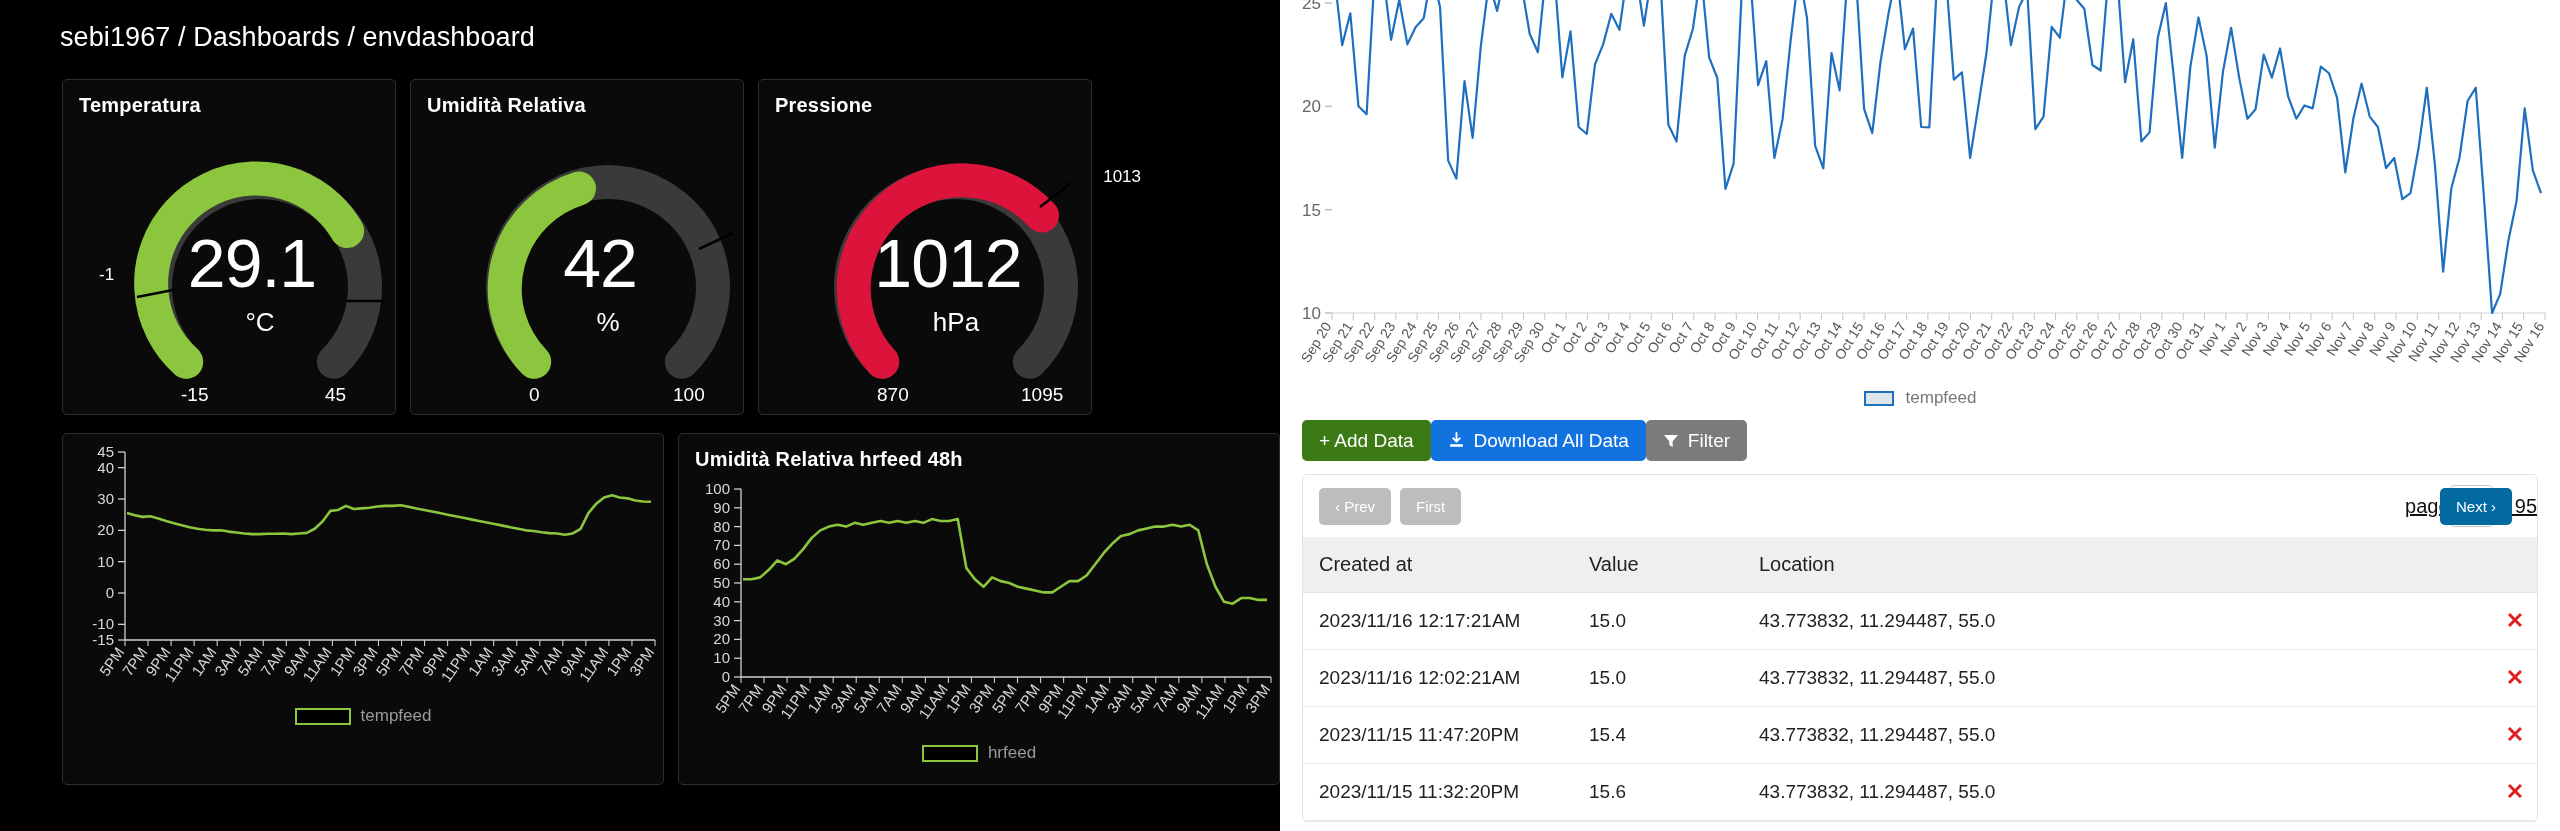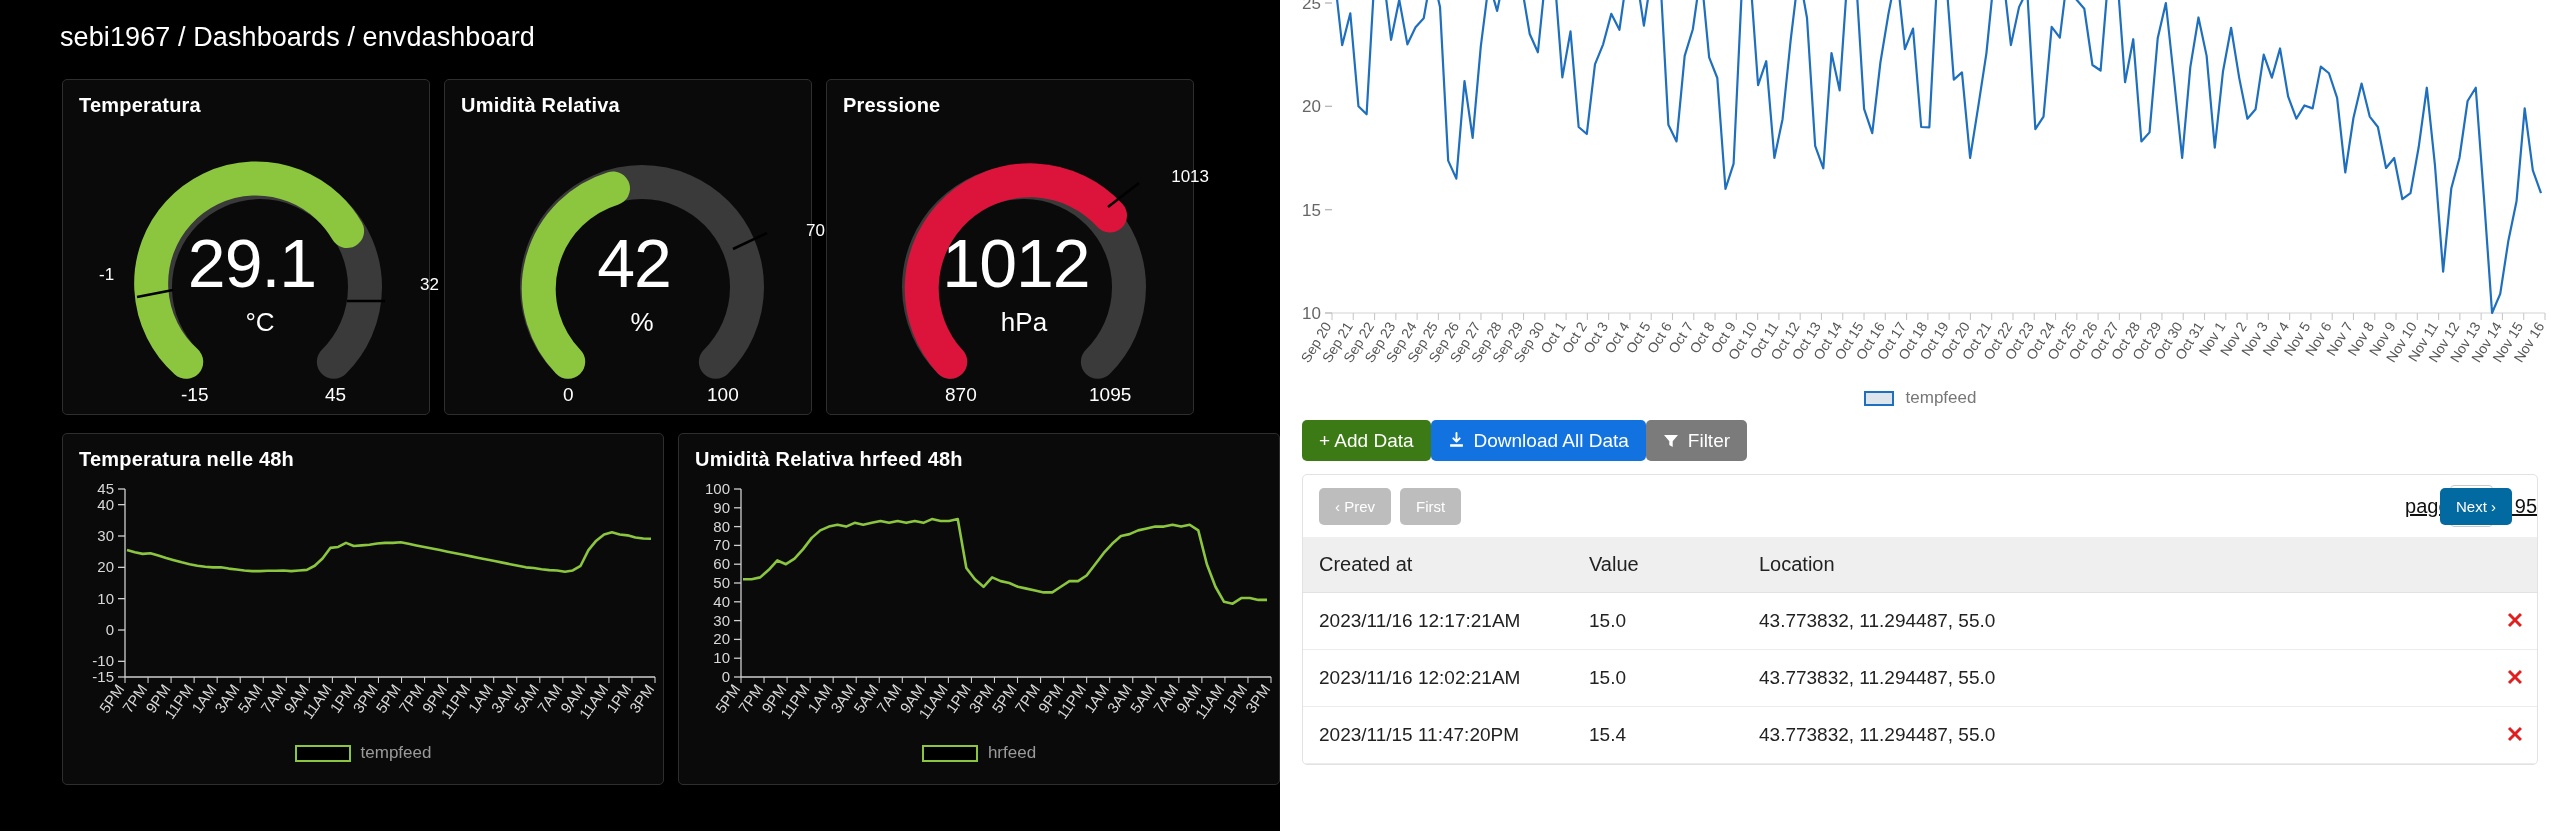--- a/index.html
+++ b/index.html
@@ -34,21 +34,21 @@
   }
   .card-title {
     color: #ffffff;
     font-size: 20px;
     font-weight: 700;
     padding: 14px 0 0 16px;
     letter-spacing: .2px;
   }
   
   #gauges-row { margin-top: 26px; }
-  .gauge-card { width: 368px; height: 336px; }
+  .gauge-card { width: 334px; height: 336px; }
   .gauge-wrap { position: relative; width: 394px; height: 292px; }
   .gauge-wrap svg { position: absolute; left: 0; top: -6px; }
   .gauge-value {
     position: absolute; left: 0; right: 16px; top: 112px;
     text-align: center; color: #fff;
     font-size: 68px; font-weight: 300; line-height: 1;
     letter-spacing: -1px;
   }
   .gauge-unit {
     position: absolute; left: 0; right: 0; top: 190px;
@@ -229,21 +229,20 @@
         <div class="gauge-hi">1013</div>
       </div>
       <div class="gauge-min">870</div>
       <div class="gauge-max">1095</div>
     </div>
   </div>
 
   <div class="panel-row" id="charts48-row">
 
     <div class="card chart-card">
-      <div class="card-title">Temperatura nelle 48h</div>
       <div class="chart48-plot">
         <svg id="svg-t48" width="602" height="300" viewBox="0 0 602 300">
             <line x1="62" y1="18" x2="62" y2="206" stroke="#cfcfcf" stroke-width="1.3"></line>
             <line x1="62" y1="206" x2="592" y2="206" stroke="#cfcfcf" stroke-width="1.3"></line>
             <line x1="55" y1="18" x2="62" y2="18" stroke="#cfcfcf" stroke-width="1.3"></line>
             <text x="51" y="23" text-anchor="end" class="axis-txt-dark">45</text>
             <line x1="55" y1="33.666666666666686" x2="62" y2="33.666666666666686" stroke="#cfcfcf" stroke-width="1.3"></line>
             <text x="51" y="38.666666666666686" text-anchor="end" class="axis-txt-dark">40</text>
             <line x1="55" y1="65" x2="62" y2="65" stroke="#cfcfcf" stroke-width="1.3"></line>
             <text x="51" y="70" text-anchor="end" class="axis-txt-dark">30</text>
@@ -595,16 +594,22 @@
             <td class="col-value">15.0</td>
             <td class="col-location">43.773832, 11.294487, 55.0</td>
             <td class="col-del"><span class="del-x">✕</span></td>
           </tr>
           <tr>
             <td class="col-created">2023/11/15 11:47:20PM</td>
             <td class="col-value">15.4</td>
             <td class="col-location">43.773832, 11.294487, 55.0</td>
             <td class="col-del"><span class="del-x">✕</span></td>
           </tr>
+          <tr>
+            <td class="col-created">2023/11/15 11:32:20PM</td>
+            <td class="col-value">15.6</td>
+            <td class="col-location">43.773832, 11.294487, 55.0</td>
+            <td class="col-del"><span class="del-x">✕</span></td>
+          </tr>
         </tbody>
     </table>
   </div>
 </div>
 
 </body></html>

